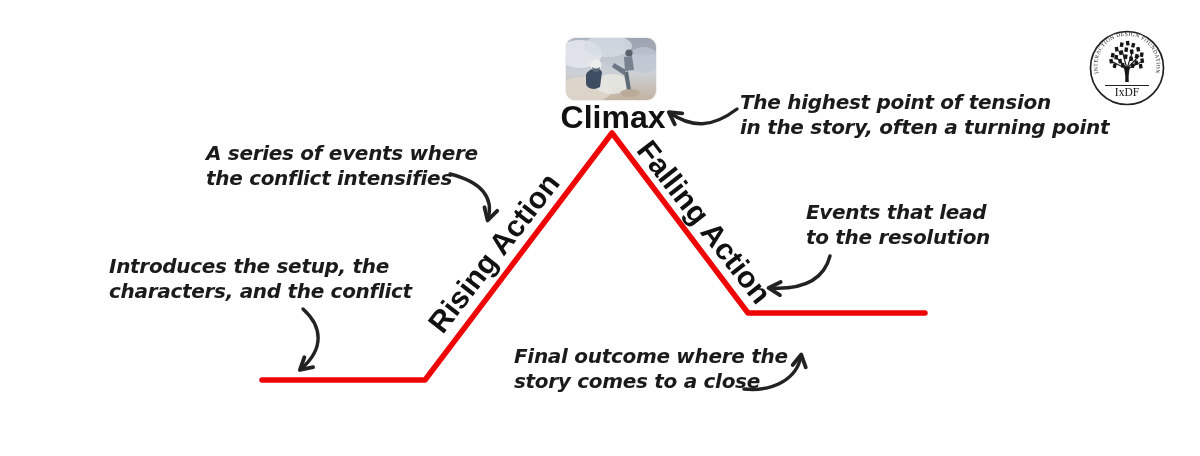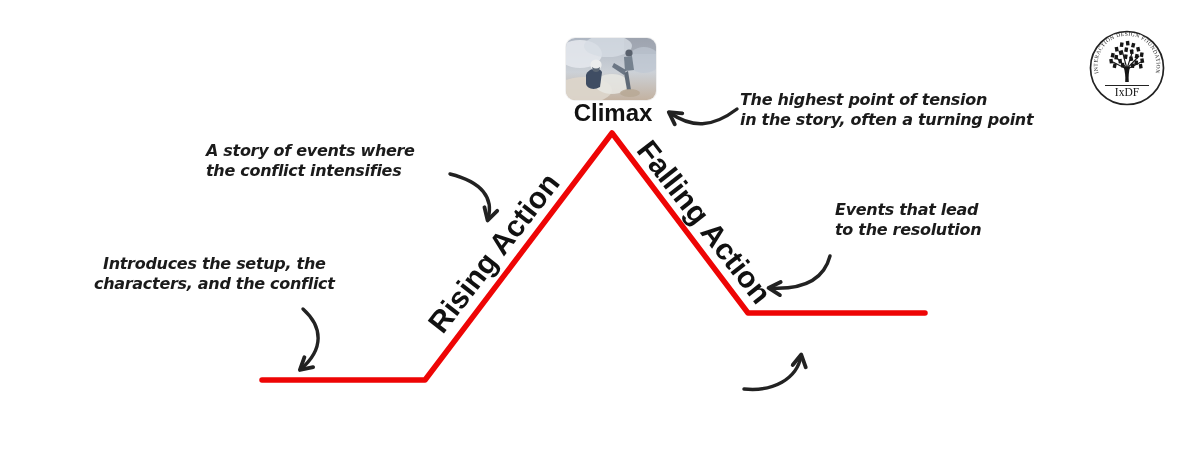--- a/index.html
+++ b/index.html
@@ -8,34 +8,34 @@
     width:1200px;height:456px;
     background:#ffffff;
     overflow:hidden;
     font-family:"Liberation Sans", sans-serif;
   }
   .overlay{position:absolute;left:0;top:0;width:1200px;height:456px;pointer-events:none;}
   .label{
     position:absolute;
     font-family:"Liberation Sans", sans-serif;
     font-weight:700;
-    font-size:24px;
+    font-size:32px;
     color:#111;
     white-space:nowrap;
     letter-spacing:0;
   }
   .label.rotated{transform:translate(-50%,-50%) rotate(-52deg);font-size:30px;}
   .label.rotated-down{transform:translate(-50%,-50%) rotate(52deg);font-size:30px;}
   .label.centered{transform:translateX(-50%);}
   .annot{
     position:absolute;
     font-family:"DejaVu Sans", sans-serif;
     font-style:italic;
     font-weight:700;
-    font-size:16px;
+    font-size:20px;
     line-height:1.25;
     color:#1b1b1b;
     white-space:pre-line;
     letter-spacing:-0.3px;
   }
   .climax-photo{
     position:absolute;
     left:566px;top:38px;
     width:90px;height:62px;
     border-radius:9px;
@@ -103,32 +103,34 @@
   </div>
 
 
   <div class="label rotated" style="left:494px;top:253px;">Rising Action</div>
 
   <div class="label centered" style="left:613px;top:99px;">Climax</div>
 
   <div class="label rotated-down" style="left:704px;top:222px;">Falling Action</div>
 
 
-  <div class="annot" style="left:206px;top:141px;">A story of events where
+  <div class="annot" style="left:206px;top:141px;">A series of events where
 the conflict intensifies</div>
 
-  <div class="annot" style="left:94px;top:254px;text-align:center;">Introduces the setup, the
+  <div class="annot" style="left:109px;top:254px;">Introduces the setup, the
 characters, and the conflict</div>
 
   <div class="annot" style="left:740px;top:90px;">The highest point of tension
 in the story, often a turning point</div>
 
-  <div class="annot" style="left:806px;top:200px;margin-left:29px;">Events that lead
+  <div class="annot" style="left:806px;top:200px;">Events that lead
 to the resolution</div>
 
+  <div class="annot" style="left:514px;top:344px;">Final outcome where the
+story comes to a close</div>
 
   <div class="logo">
     <svg width="78" height="78" viewBox="0 0 78 78">
       <circle cx="39" cy="39" r="36.5" fill="none" stroke="#222" stroke-width="1.7"></circle>
       <path id="logoArc" d="M 12,48 A 29.5,29.5 0 1 1 66,48" fill="none"></path>
       <text font-family="Liberation Serif, serif" font-size="5.6" fill="#222" letter-spacing="0.4">
         <textPath href="#logoArc" startOffset="50%" text-anchor="middle">INTERACTION DESIGN FOUNDATION</textPath>
       </text>
 
       <g fill="#161616" stroke="none">

